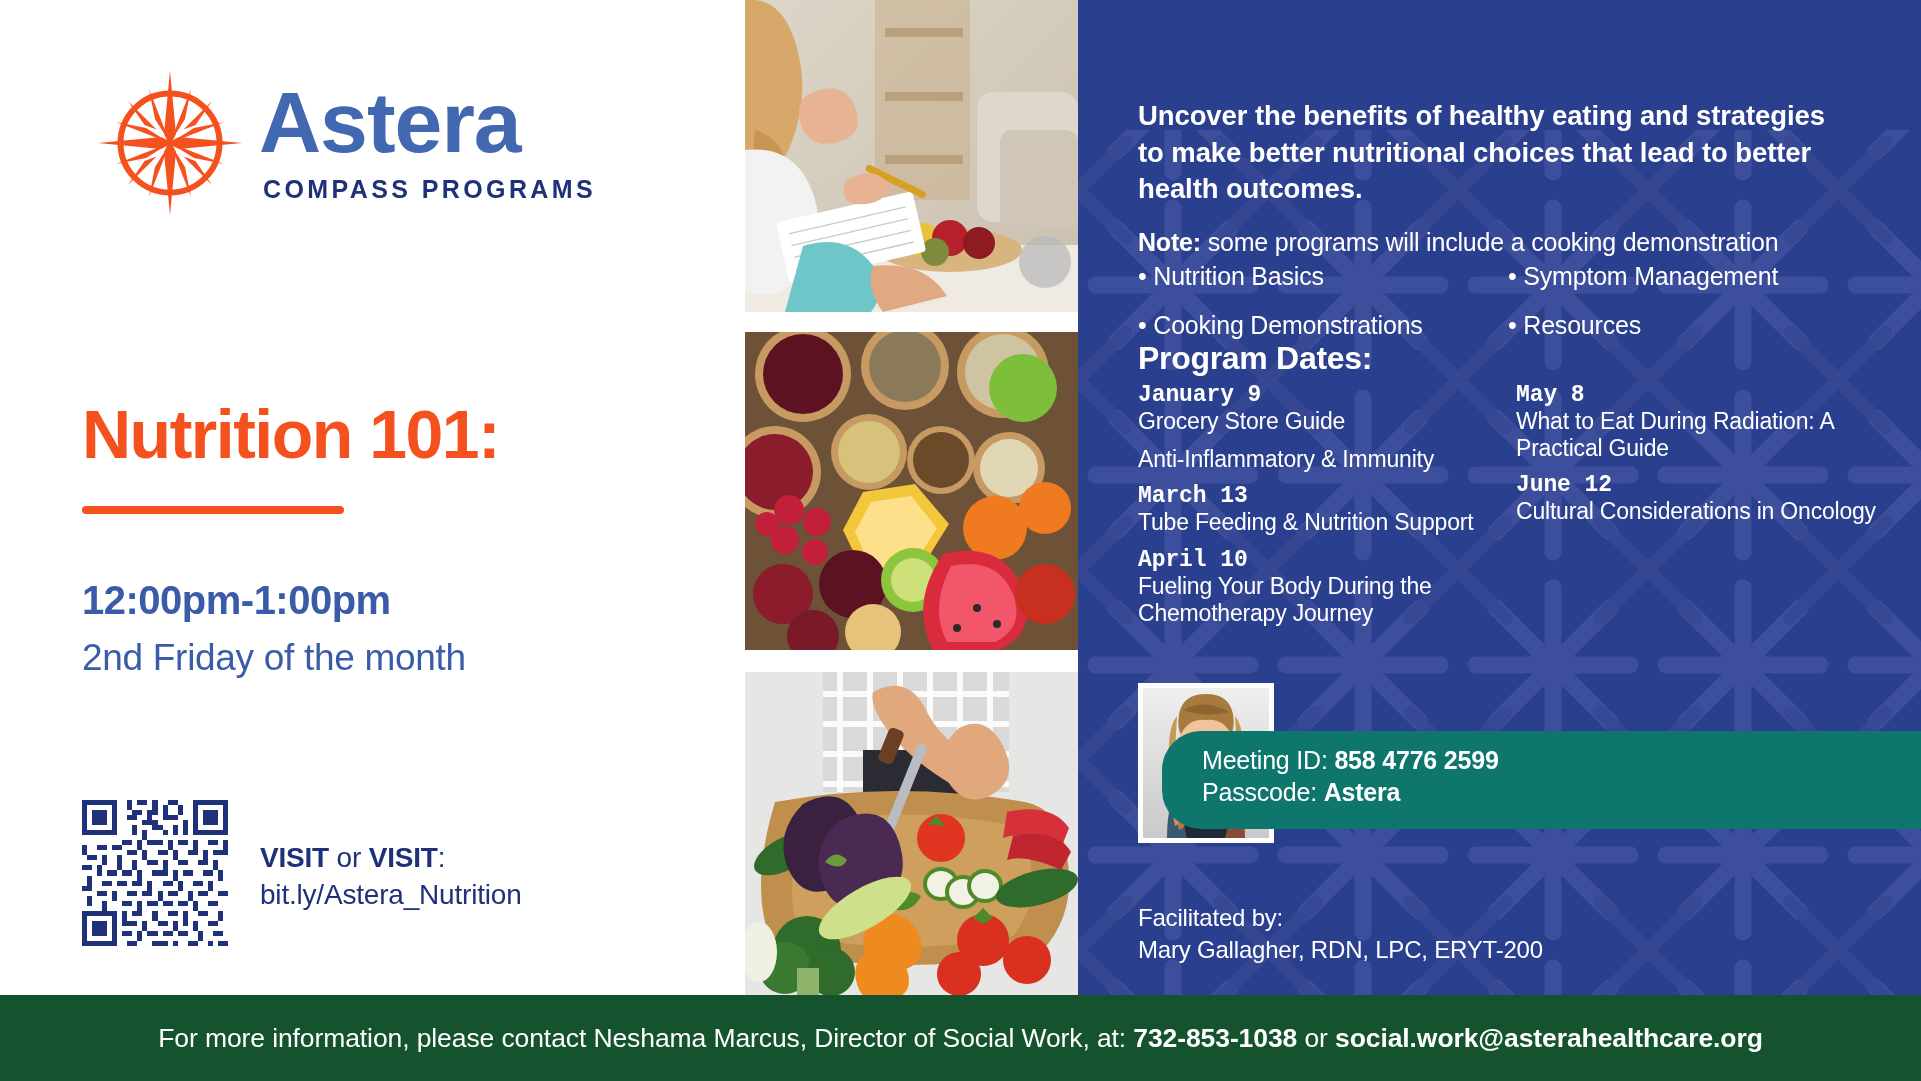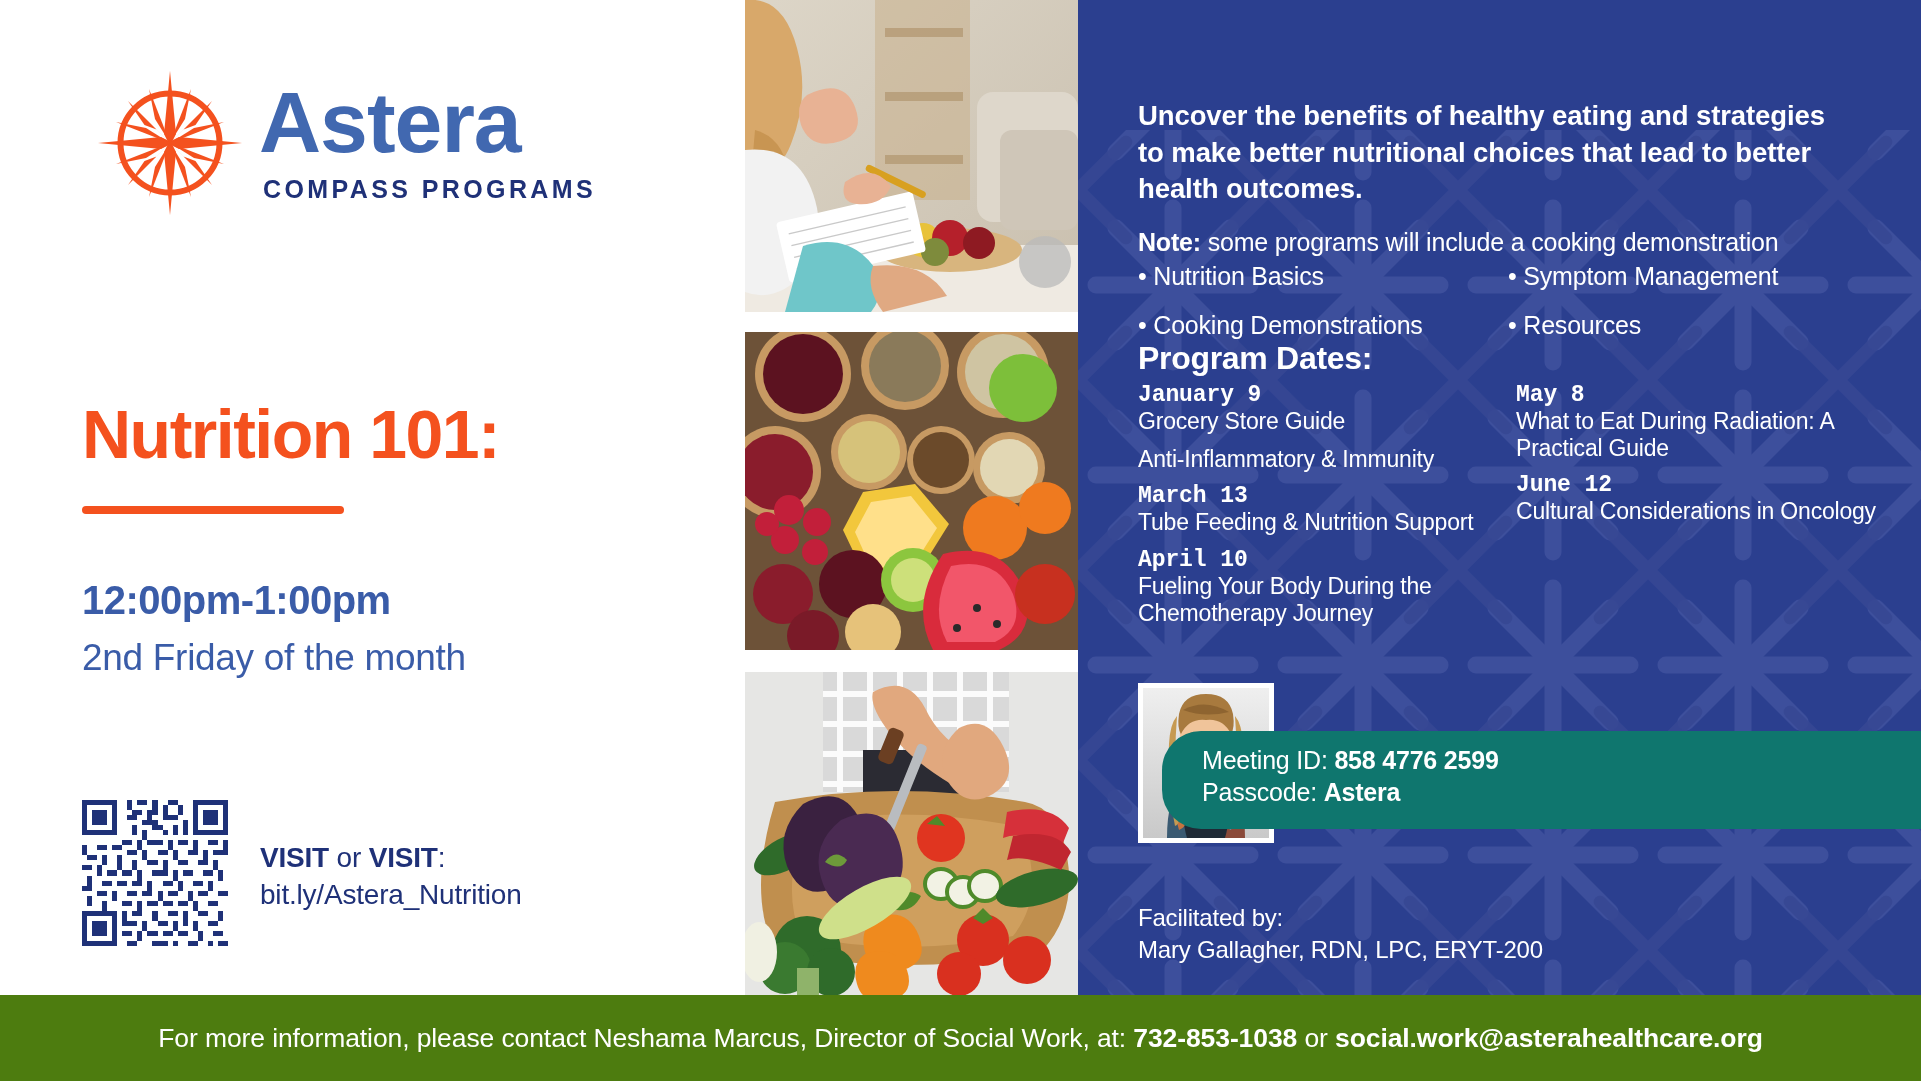--- a/index.html
+++ b/index.html
@@ -113,21 +113,21 @@
   }
   .meet-line { font-size:25px; color:#ffffff; font-weight:400; letter-spacing:-0.2px; line-height:1.26; }
   .meet-line b { font-weight:700; }
 
   #facilitator { position:absolute; left:0; top:902px; }
   .fac-line { font-size:24px; color:#ffffff; font-weight:400; letter-spacing:-0.2px; line-height:1.33; }
 
   
   #footer {
     position:absolute; left:0; top:995px; width:1921px; height:86px;
-    background:#4d7c0f; display:flex; align-items:center; justify-content:center;
+    background:#14532d; display:flex; align-items:center; justify-content:center;
   }
   #footer-text {
     font-size:26.5px; color:#ffffff; font-weight:400; letter-spacing:-0.1px; white-space:nowrap;
   }
   #footer-text b { font-weight:700; }
 </style>
 </head>
 <body>
 
 <div id="left-col">

